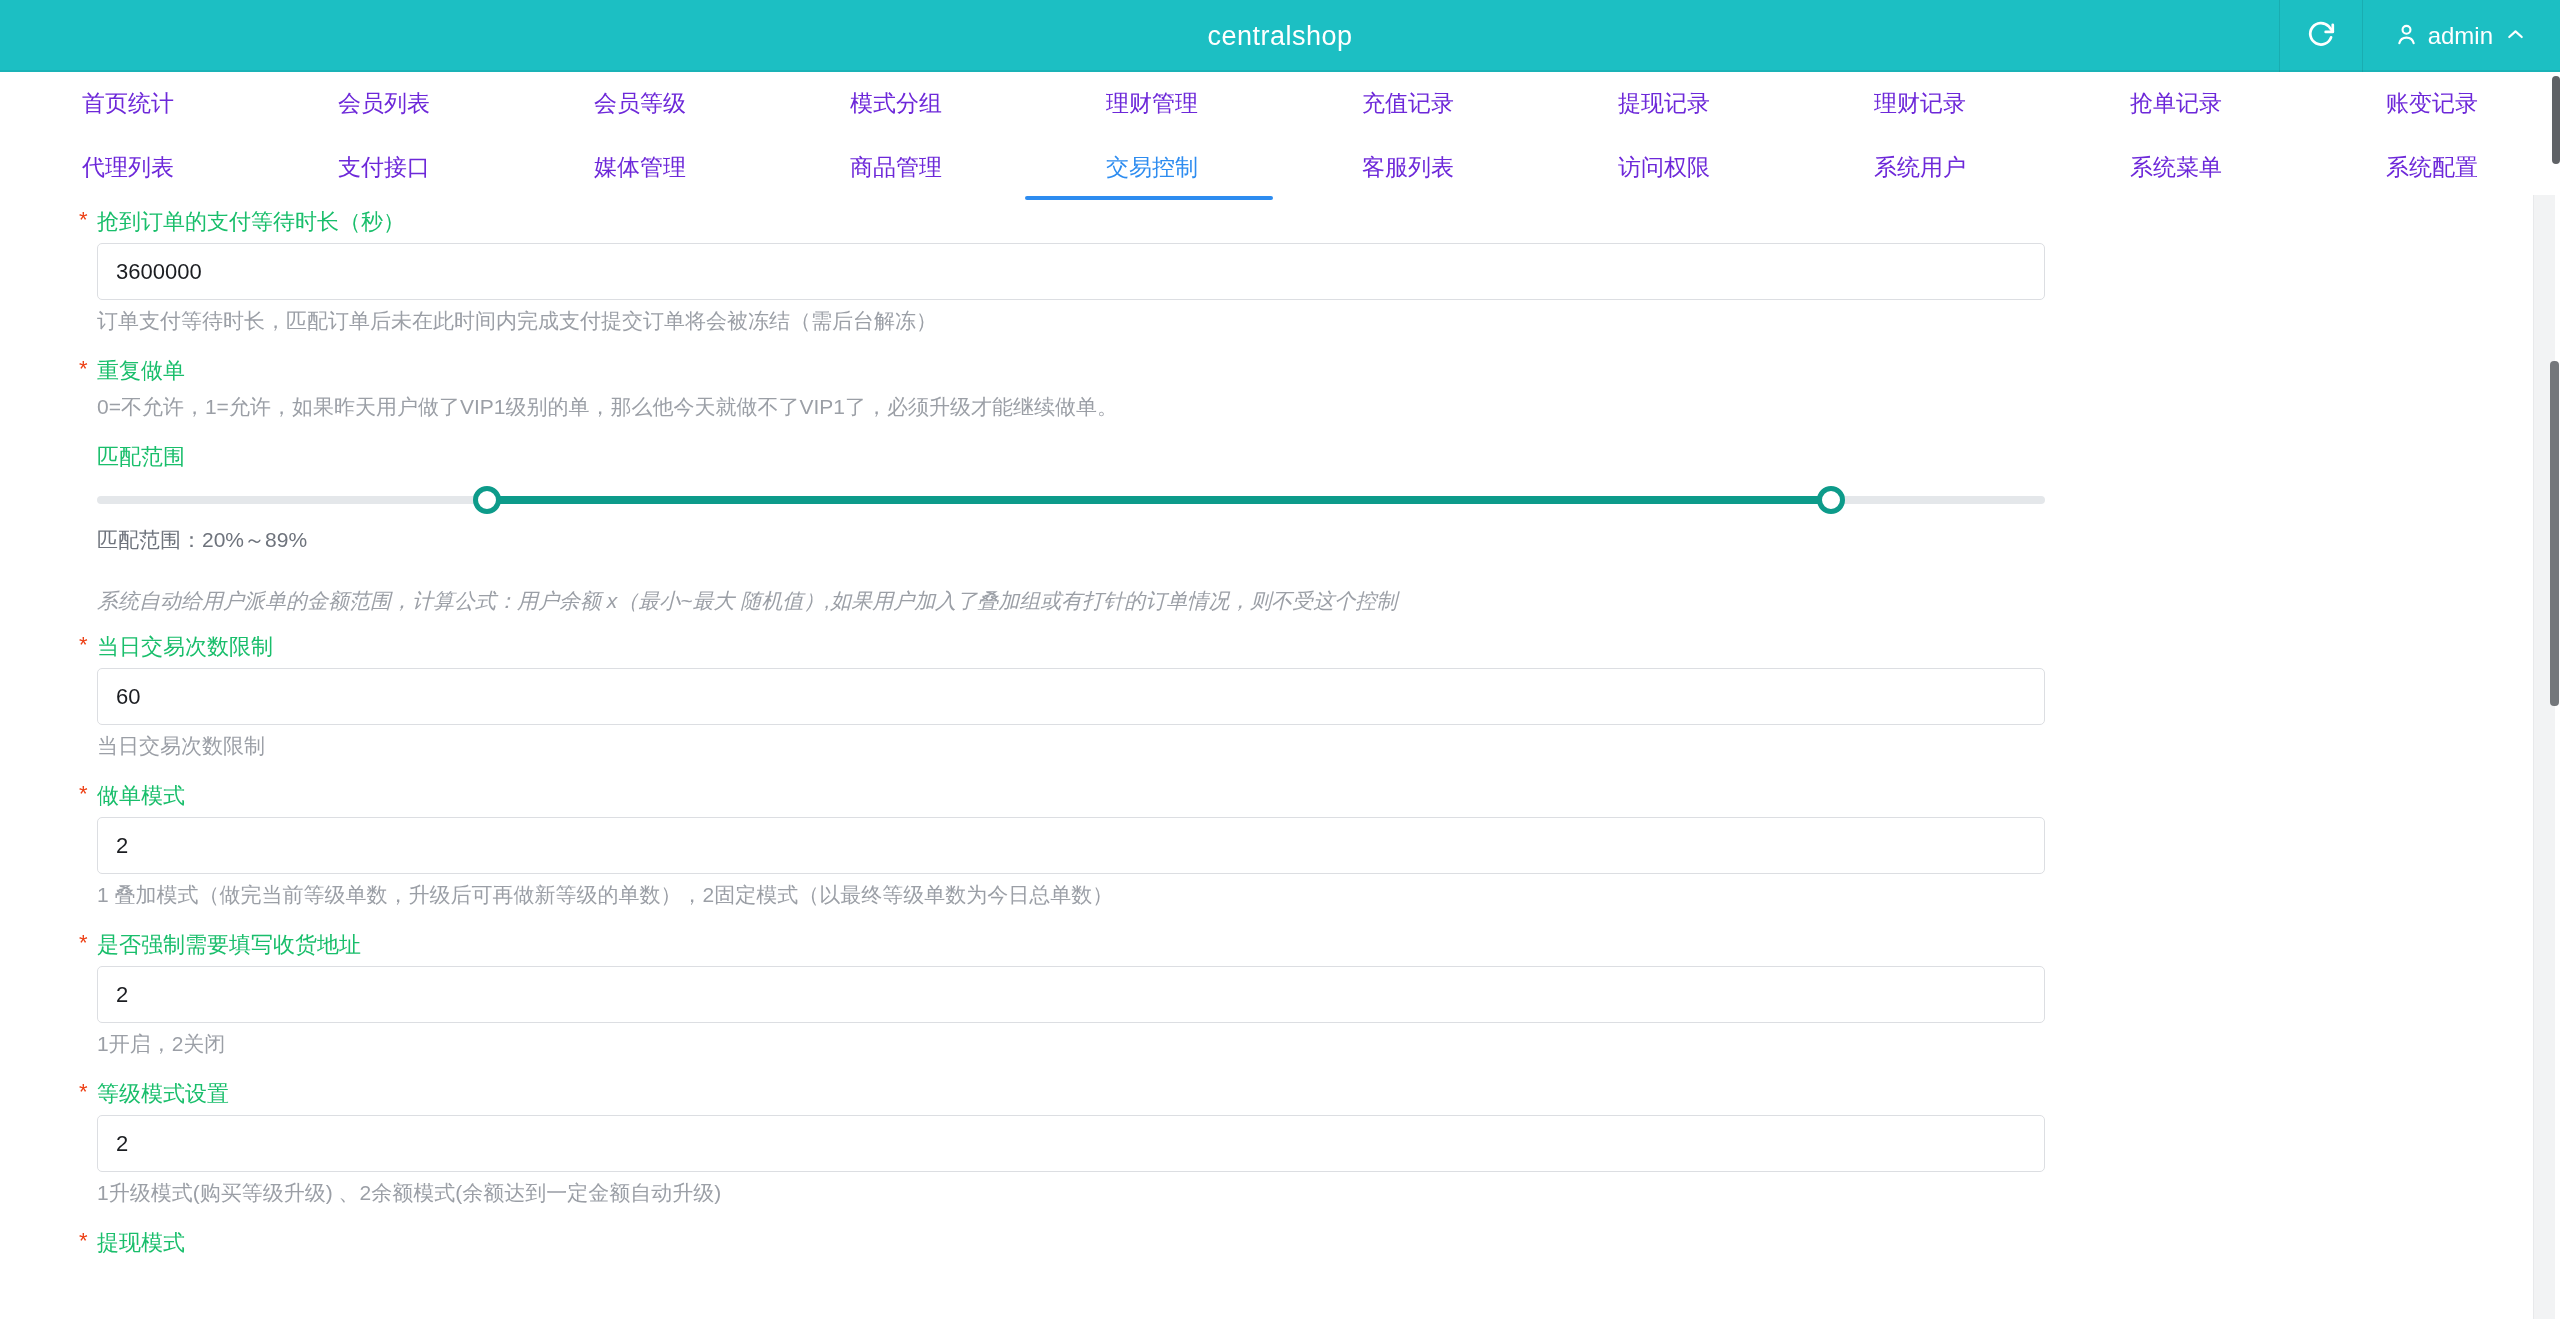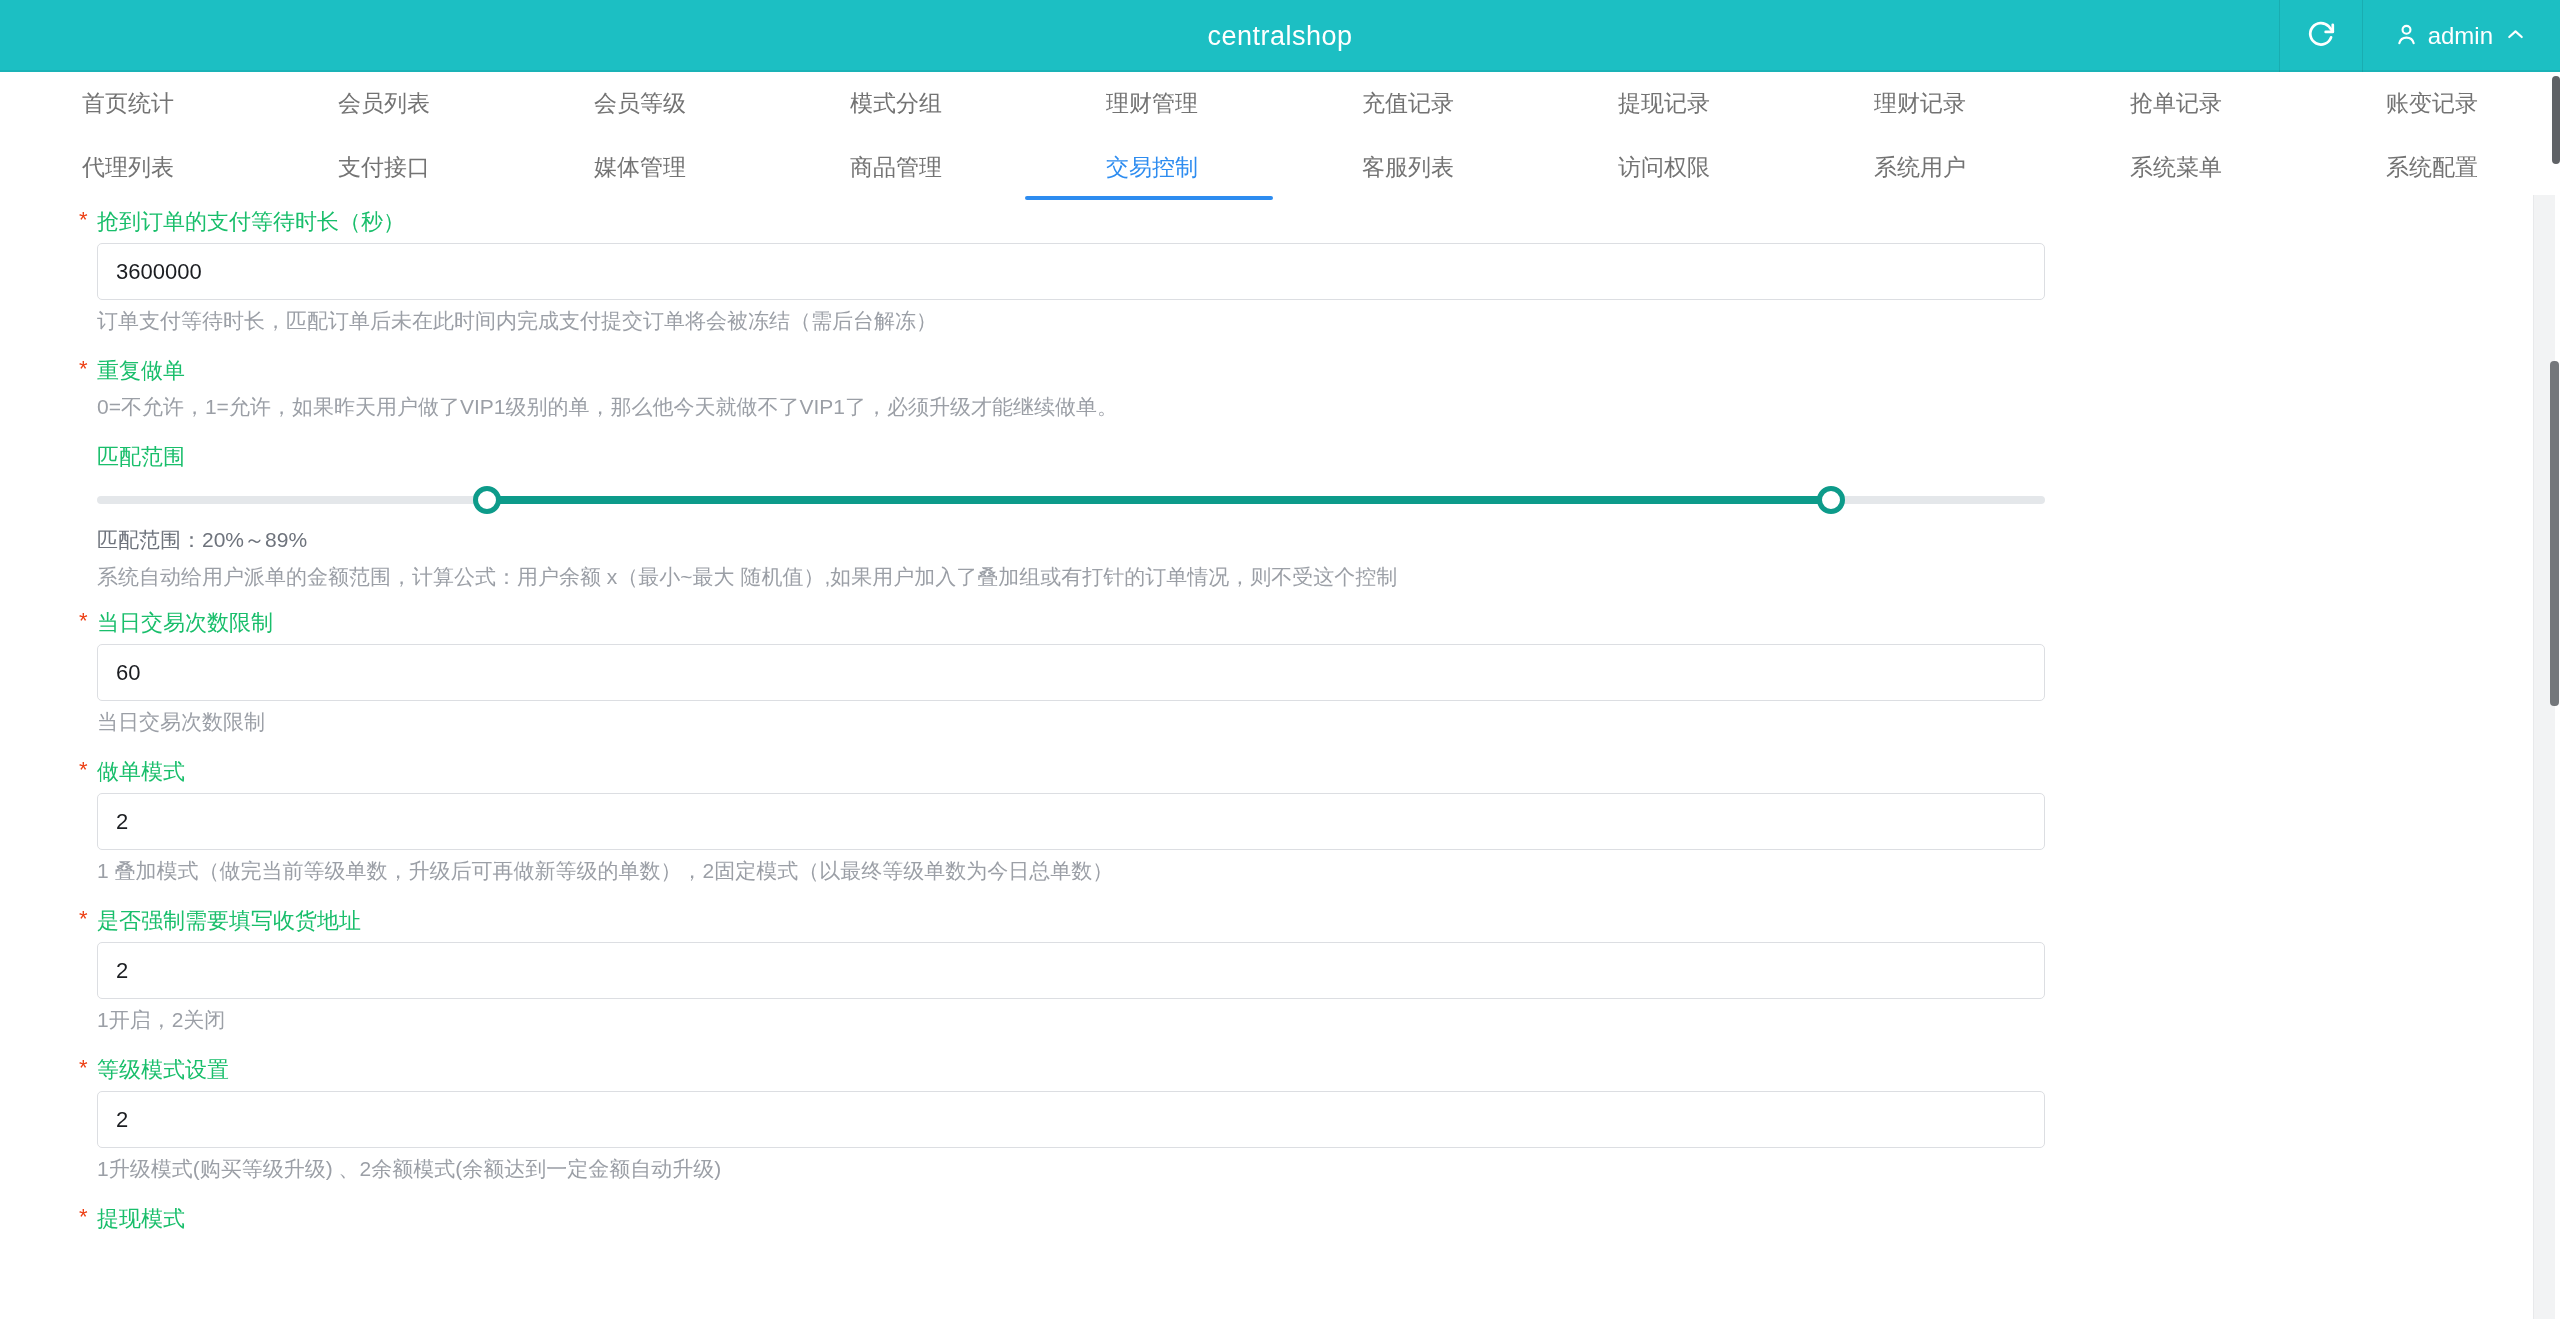--- a/index.html
+++ b/index.html
@@ -22,21 +22,21 @@
   .header-right{position:absolute;right:8px;top:0;height:100%;display:flex;align-items:center;}
   .header-divider{width:1px;height:100%;background:rgba(0,0,0,0.09);}
   .refresh-btn{width:82px;height:100%;display:flex;align-items:center;justify-content:center;cursor:pointer;}
   .user-menu{display:flex;align-items:center;height:100%;padding:0 24px 0 30px;cursor:pointer;}
   .user-name{color:#fff;font-size:24px;margin:0 10px 0 8px;}
   
   .tabs-row{display:grid;grid-template-columns:repeat(10,1fr);background:#fff;}
   .row1{height:62px;}
   .row2{height:66px;}
   .tab{position:relative;display:flex;align-items:center;justify-content:center;
-       font-size:23px;color:#737373;cursor:pointer;white-space:nowrap;}
+       font-size:23px;color:#6d28d9;cursor:pointer;white-space:nowrap;}
   .tab.active{color:var(--active-blue);}
   .tab .underline{position:absolute;left:1px;right:7px;bottom:0;height:4px;
        background:var(--active-blue);border-radius:2px;}
   
   .content{padding:7px 0 0 97px;}
   .field{margin-bottom:22px;}
   .field.slider-field{margin-bottom:18px;}
   .field-label{font-size:22px;line-height:30px;color:var(--label-green);position:relative;width:max-content;}
   .field-label.underlined{}
   .req{color:var(--required-red);position:absolute;left:-18px;top:-2px;font-size:22px;}
@@ -47,21 +47,21 @@
   }
   .text-input::placeholder{color:#c0c4cc;}
   .helper{font-size:21px;line-height:26px;color:#9b9fa6;margin-top:8px;}
   
   .slider-wrap{position:relative;width:1948px;height:36px;margin-top:10px;}
   .slider-track{position:absolute;left:0;right:0;top:14px;height:8px;background:var(--slider-track);border-radius:4px;}
   .slider-fill{position:absolute;top:14px;height:8px;background:var(--slider-fill);}
   .slider-handle{position:absolute;top:4px;width:28px;height:28px;border-radius:50%;
     background:#fff;border:5px solid var(--slider-fill);transform:translateX(-50%);cursor:pointer;}
   .range-text{font-size:21px;color:#6e737c;margin-top:8px;}
-  .slider-helper{margin-top:10px;}
+  .slider-helper{margin-top:34px;font-style:italic;}
   
   .scroll-track-inner{position:absolute;right:5px;top:195px;width:22px;height:1124px;
     background:#f2f3f4;border-left:1px solid #e8e9eb;z-index:5;}
   .scroll-thumb-outer{position:absolute;right:0;top:76px;width:8px;height:88px;
     background:#5f6266;border-radius:4px;z-index:6;}
   .scroll-thumb-inner{position:absolute;right:1px;top:361px;width:9px;height:345px;
     background:#74777b;border-radius:4px;z-index:6;}
 </style>
 </head>
 <body>

